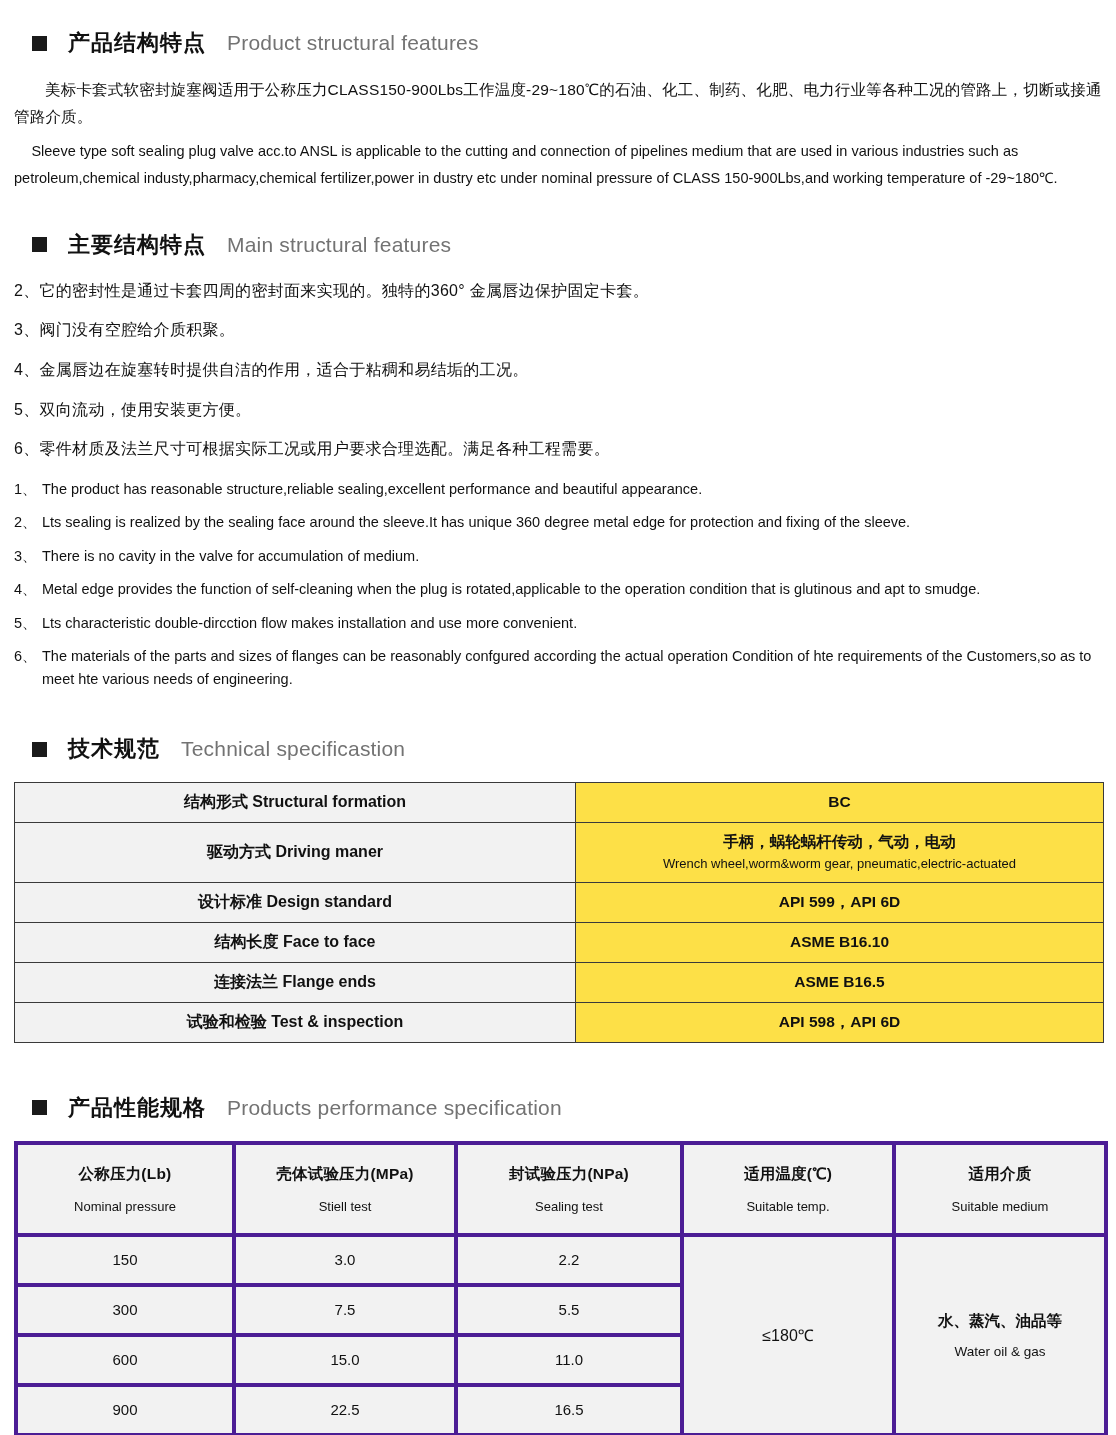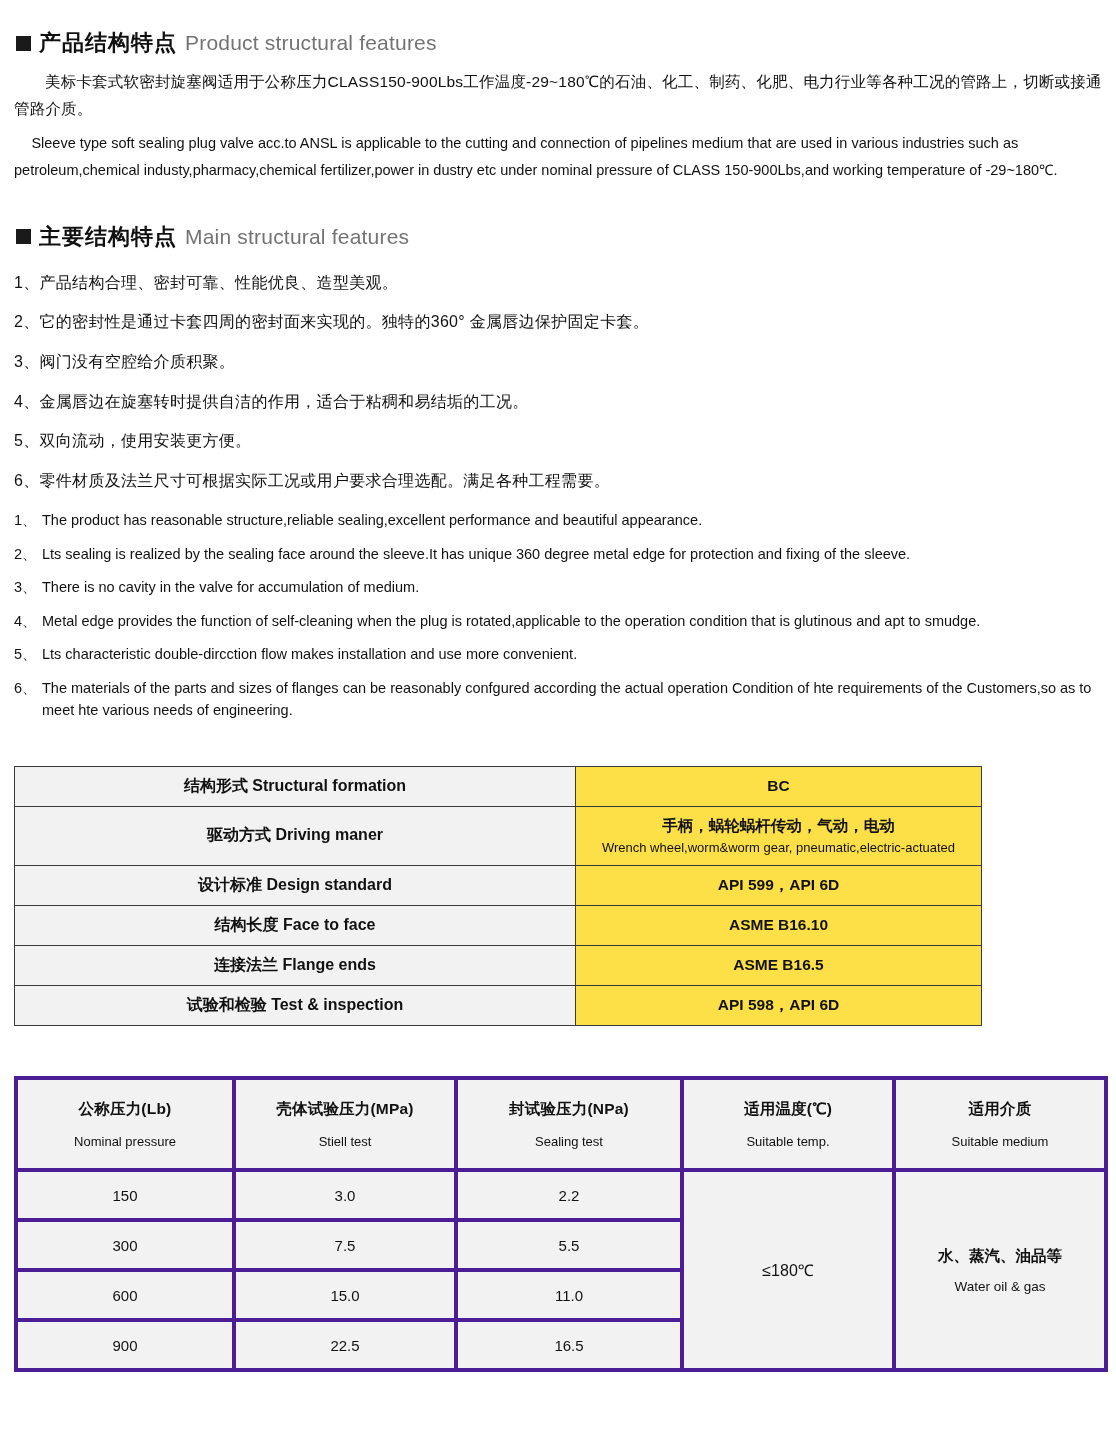--- a/index.html
+++ b/index.html
@@ -20,22 +20,22 @@
     min-height: 1435px;
     padding: 0;
     box-sizing: border-box;
   }
   .section {
     padding: 0 14px;
   }
   .sec-head {
     display: flex;
     align-items: center;
-    gap: 8px;
-    margin: 2px;
+    gap: 21px;
+    margin: 18px;
     padding: 0;
   }
   .sec-head .bullet {
     width: 15px;
     height: 15px;
     background: #1a1a1a;
     display: inline-block;
     flex: 0 0 auto;
   }
   .sec-head .cn {
@@ -101,21 +101,21 @@
     width: 22px;
   }
   .en-list li .txt {
     flex: 1 1 auto;
   }
 
   
   #sec-tech { margin-top: 44px; }
   .tbl {
     border-collapse: collapse;
-    width: 968px;
+    width: 1090px;
     margin-top: 16px;
     table-layout: fixed;
   }
   .tbl td, .tbl th {
     border: 1px solid #3a3a3a;
     text-align: center;
     vertical-align: middle;
     padding: 9px 6px;
   }
   .tbl .k {
@@ -203,21 +203,20 @@
     <p class="en-para">Sleeve type soft sealing plug valve acc.to ANSL is applicable to the cutting and connection of pipelines medium that are used in various industries such as petroleum,chemical industy,pharmacy,chemical fertilizer,power in dustry etc under nominal pressure of CLASS 150-900Lbs,and working temperature of -29~180℃.</p>
   </div>
 
   <div class="section" id="sec-main">
     <div class="sec-head">
       <span class="bullet"></span>
       <span class="cn">主要结构特点</span>
       <span class="en">Main structural features</span>
     </div>
     <ul class="cn-list">
-      <li>1、产品结构合理、密封可靠、性能优良、造型美观。</li>
       <li>2、它的密封性是通过卡套四周的密封面来实现的。独特的360° 金属唇边保护固定卡套。</li>
       <li>3、阀门没有空腔给介质积聚。</li>
       <li>4、金属唇边在旋塞转时提供自洁的作用，适合于粘稠和易结垢的工况。</li>
       <li>5、双向流动，使用安装更方便。</li>
       <li>6、零件材质及法兰尺寸可根据实际工况或用户要求合理选配。满足各种工程需要。</li>
     </ul>
     <ul class="en-list">
       <li>
         <span class="num">1、</span>
         <span class="txt">The product has reasonable structure,reliable sealing,excellent performance and beautiful appearance.</span>
@@ -239,20 +238,25 @@
         <span class="txt">Lts characteristic double-dircction flow makes installation and use more convenient.</span>
       </li>
       <li>
         <span class="num">6、</span>
         <span class="txt">The materials of the parts and sizes of flanges can be reasonably confgured according the actual operation  Condition of hte requirements of the Customers,so as to meet hte various needs of engineering.</span>
       </li>
     </ul>
   </div>
 
   <div class="section" id="sec-tech">
+    <div class="sec-head">
+      <span class="bullet"></span>
+      <span class="cn">技术规范</span>
+      <span class="en">Technical specificastion</span>
+    </div>
     <table class="tbl">
       <tbody>
         <tr>
           <td class="k">结构形式 Structural formation</td>
           <td class="v">BC</td>
         </tr>
         <tr>
           <td class="k">驱动方式 Driving maner</td>
           <td class="v">
             <span>手柄，蜗轮蜗杆传动，气动，电动</span>
@@ -273,20 +277,25 @@
         </tr>
         <tr>
           <td class="k">试验和检验 Test &amp; inspection</td>
           <td class="v">API 598，API 6D</td>
         </tr>
       </tbody>
     </table>
   </div>
 
   <div class="section" id="sec-perf">
+    <div class="sec-head">
+      <span class="bullet"></span>
+      <span class="cn">产品性能规格</span>
+      <span class="en">Products performance specification</span>
+    </div>
     <table class="tbl2">
       <colgroup>
         <col style="width:218px">
         <col style="width:222px">
         <col style="width:226px">
         <col style="width:212px">
         <col style="width:212px">
       </colgroup>
       <thead>
         <tr>

